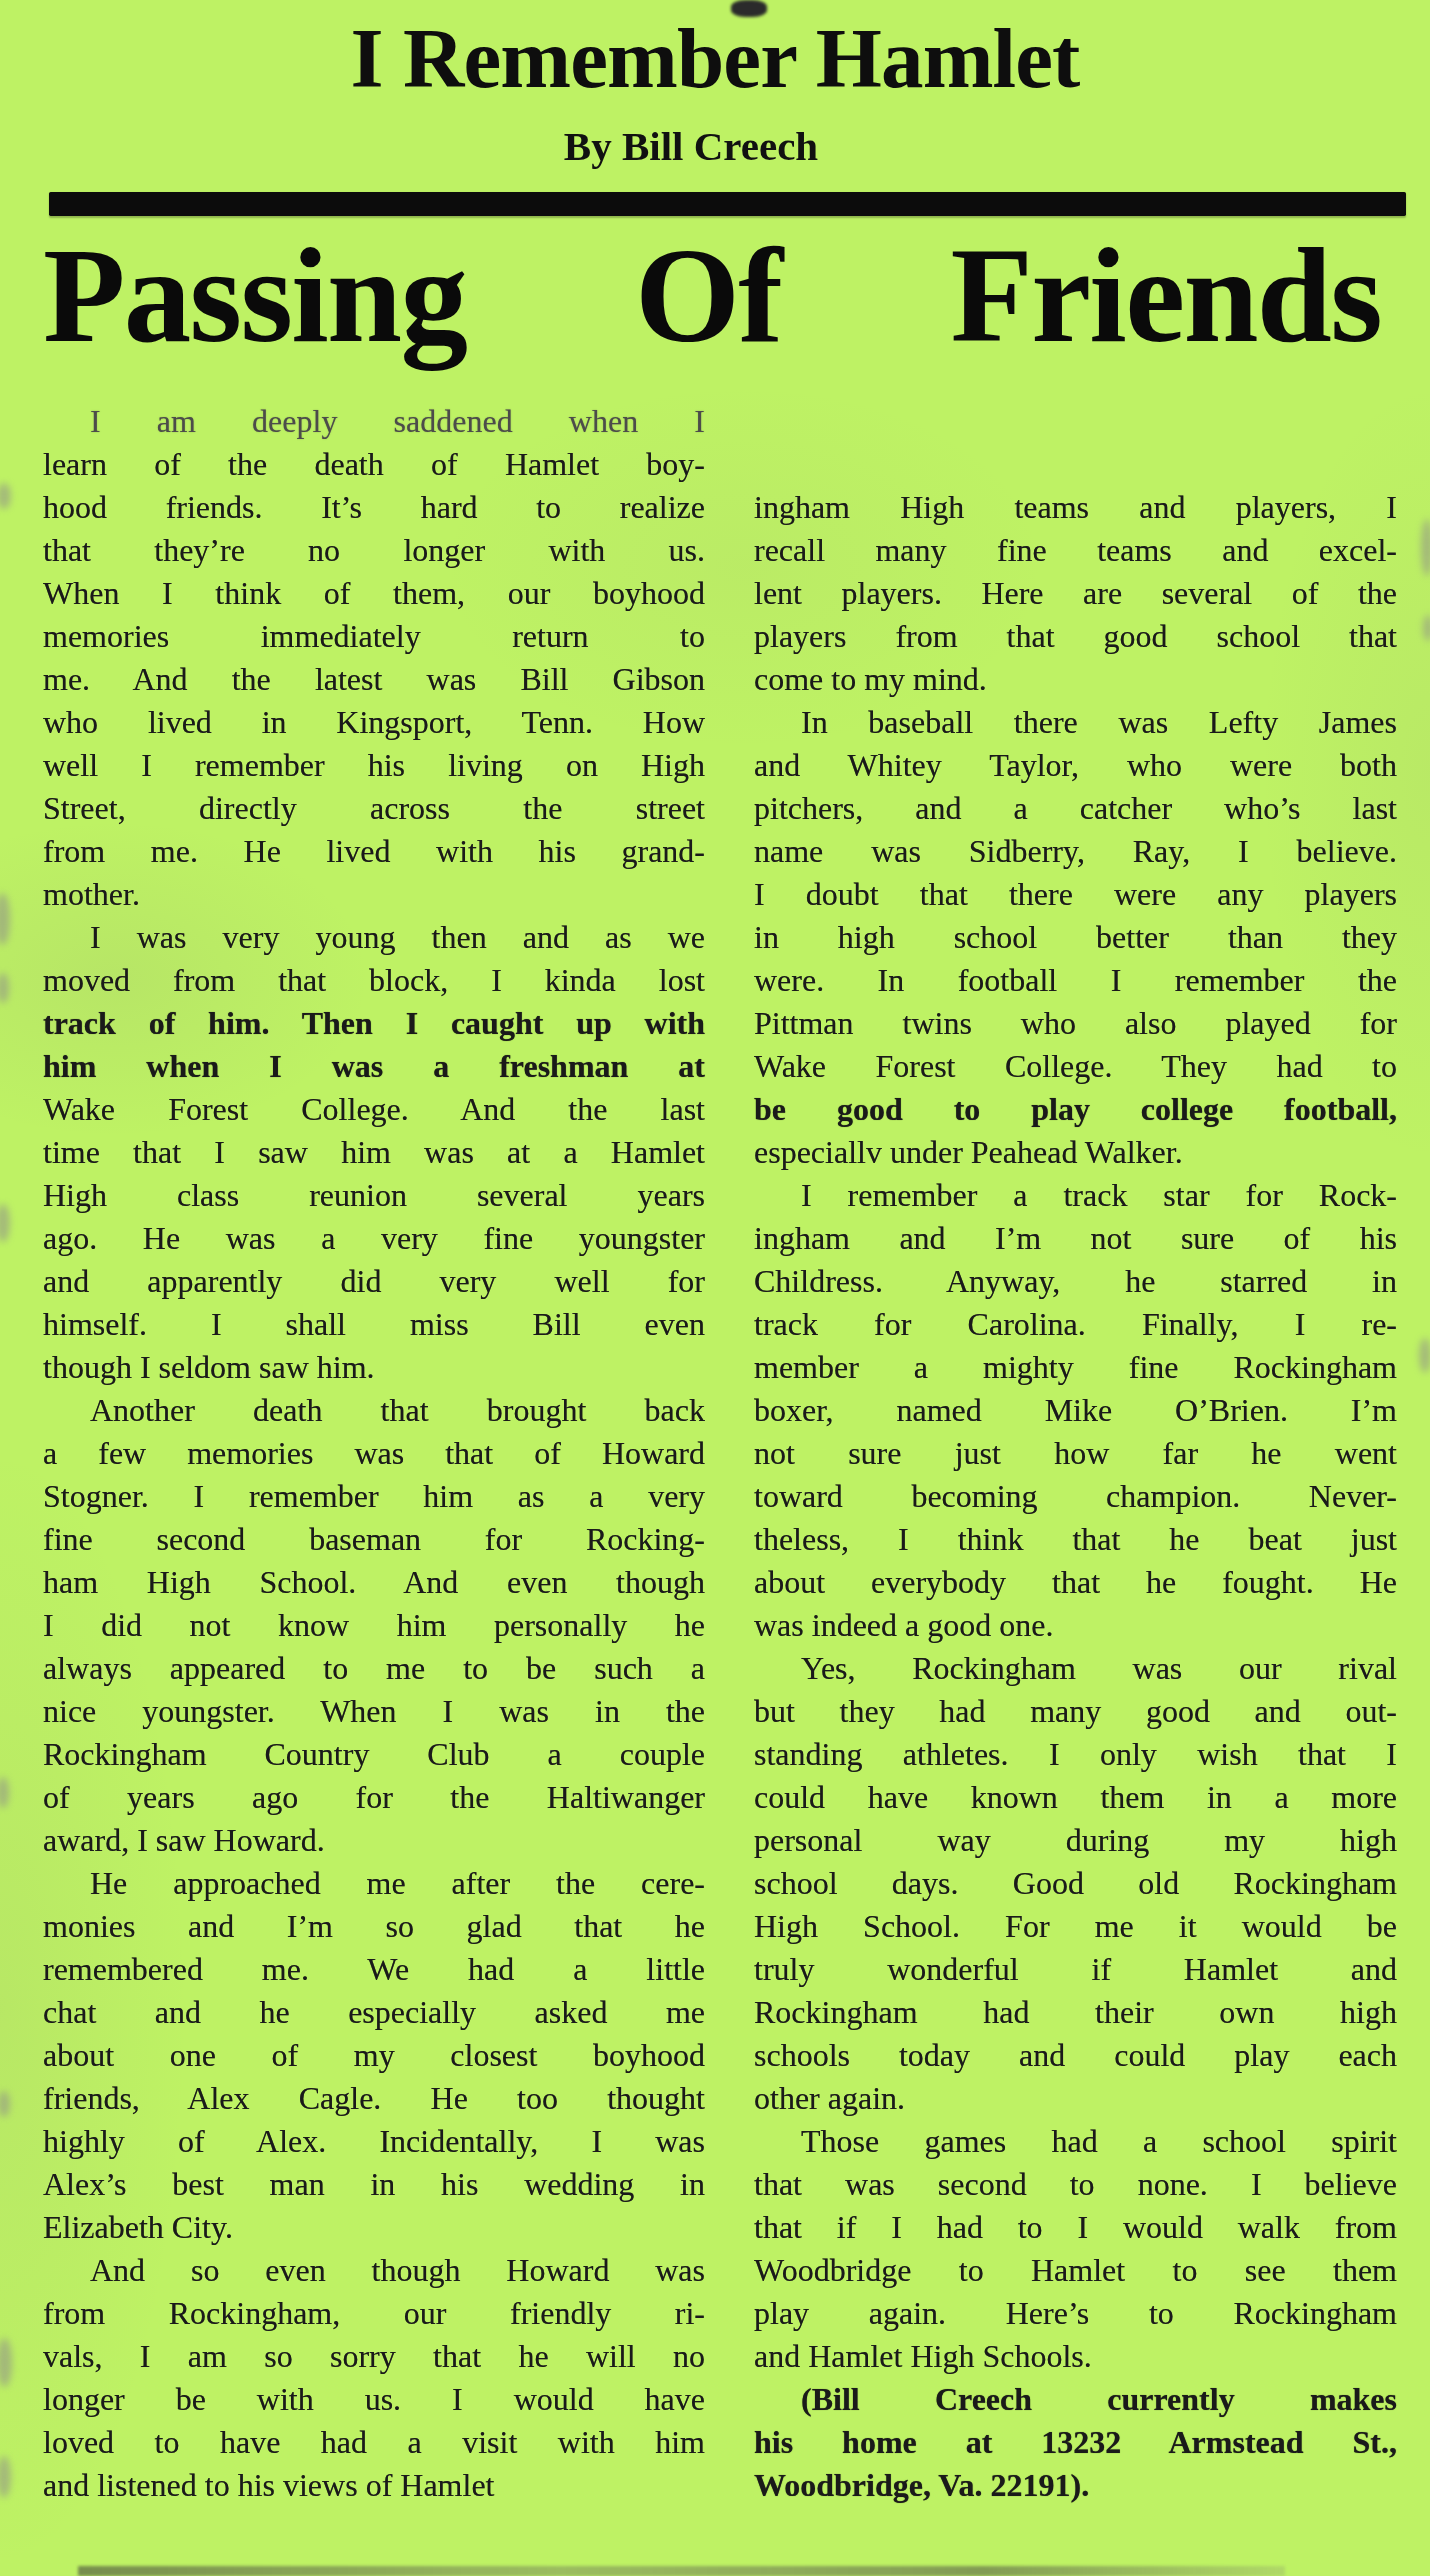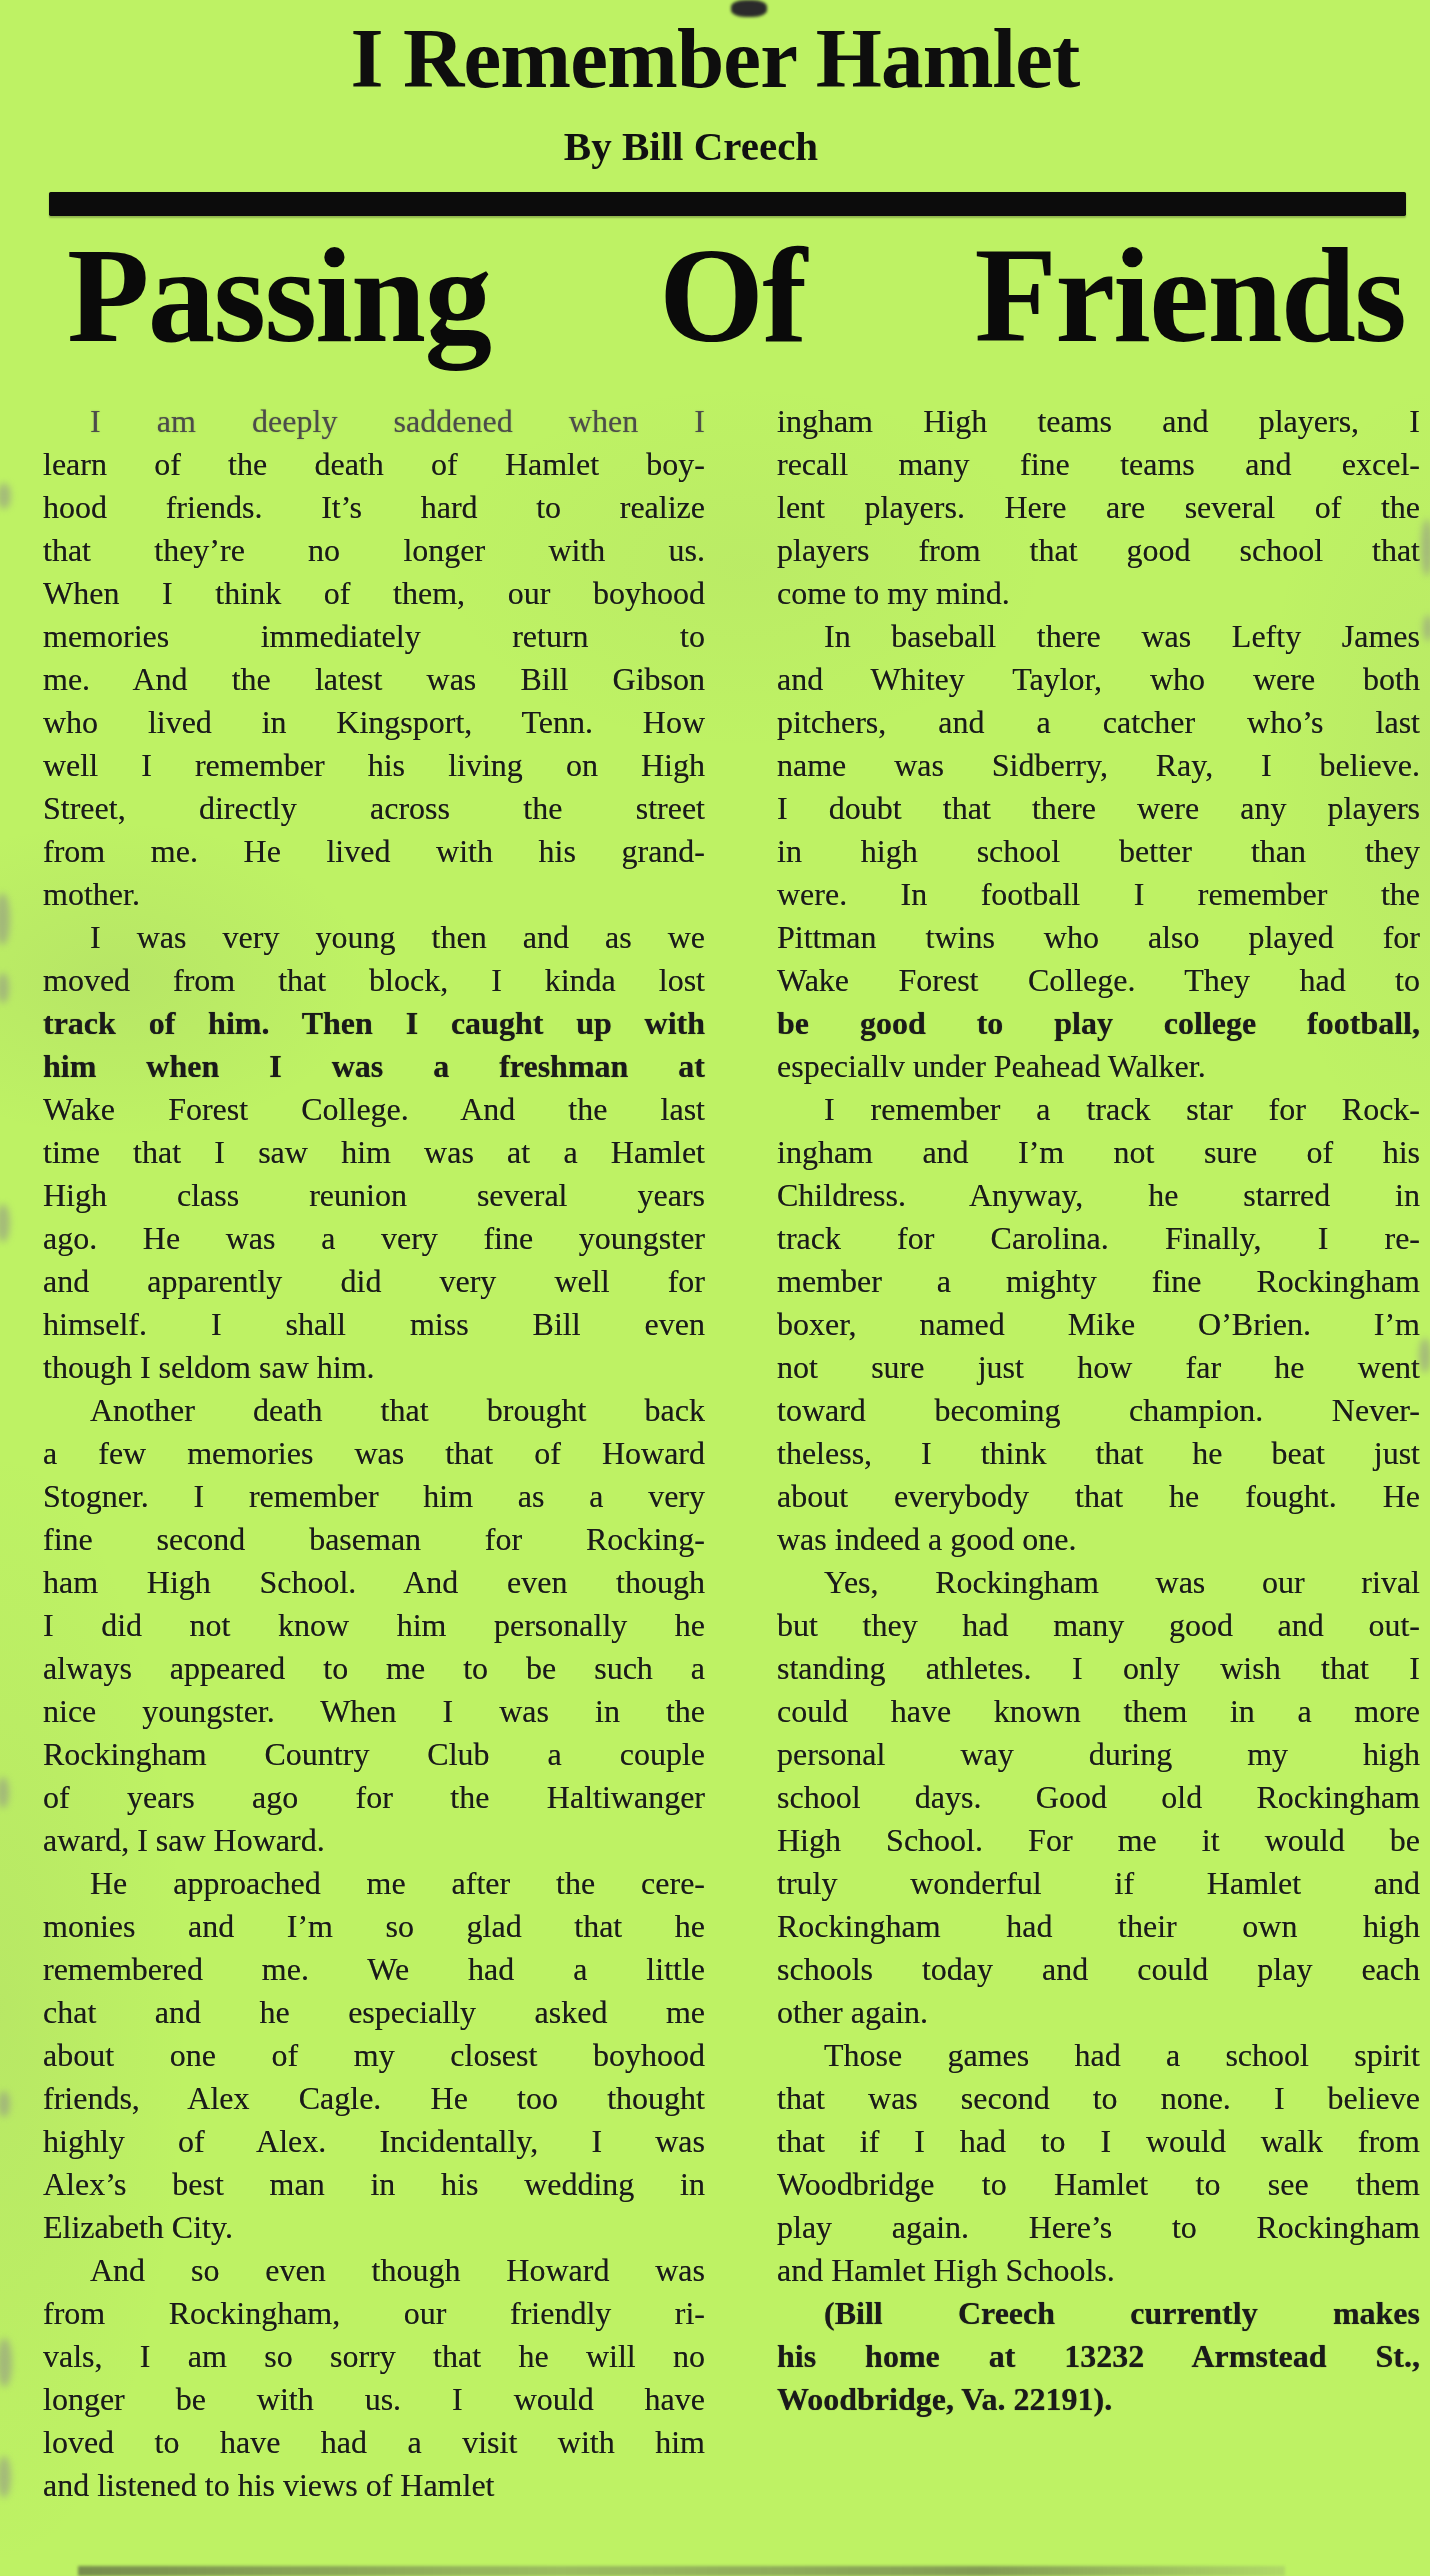--- a/index.html
+++ b/index.html
@@ -34,25 +34,24 @@
     position:absolute;top:192px;left:49px;width:1357px;height:24px;
     background:#0c0c0c;border-radius:1.7px;
     box-shadow:0 1.7px 1.7px rgba(0,0,0,.25);
   }
   .headline{
     position:absolute;top:222px;left:43px;width:1338px;
     font-weight:700;font-size:135px;line-height:1.1;
     color:#0a0a0a;letter-spacing:-1.7px;
     text-align:justify;text-align-last:justify;
     white-space:nowrap;
-    margin-left:24px;
   }
   .columns{
     position:absolute;top:400px;left:43px;width:1353px;
-    display:flex;gap:72px;
+    display:flex;gap:49px;align-items:flex-end;
   }
   .col{flex:0 0 auto;}
   .col-1{width:662px;}
   .col-2{width:643px;}
   .para{margin:0;}
   .line{
     font-size:32px;line-height:43px;
     color:#1a1a1a;
     text-shadow:0 0 0.6px rgba(20,20,20,.55);
     white-space:normal;

